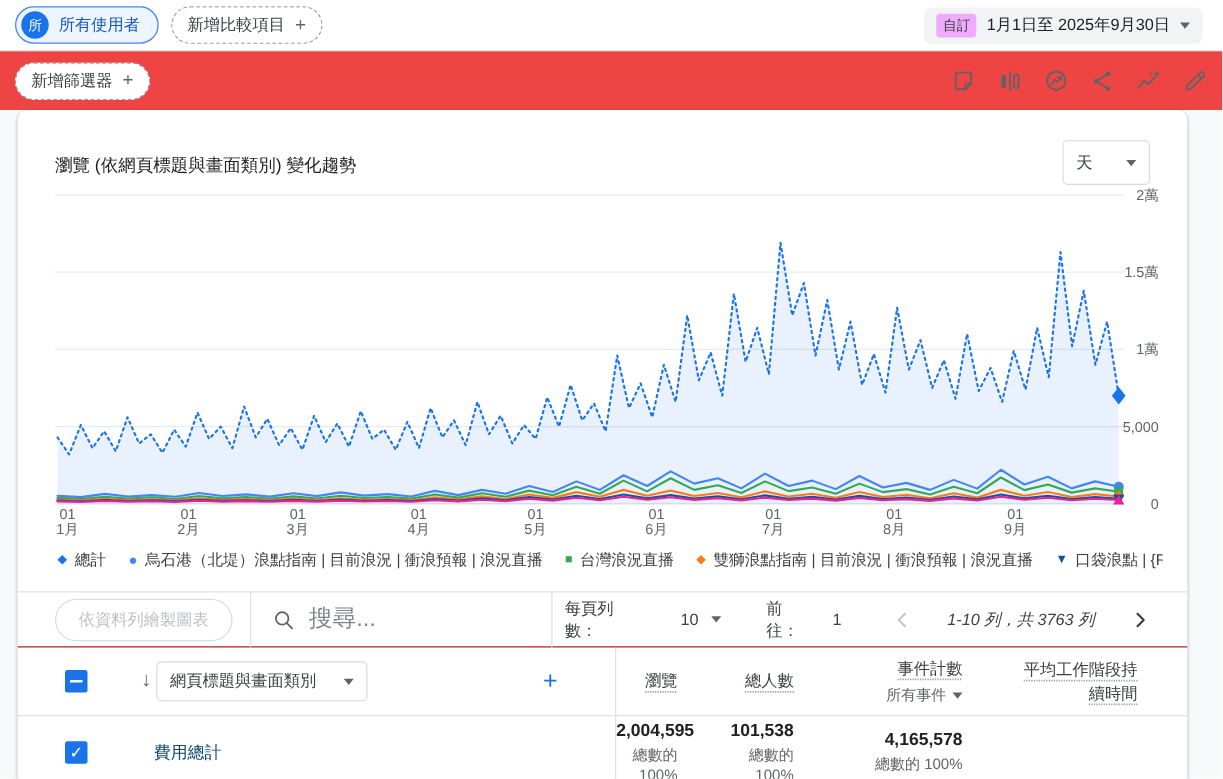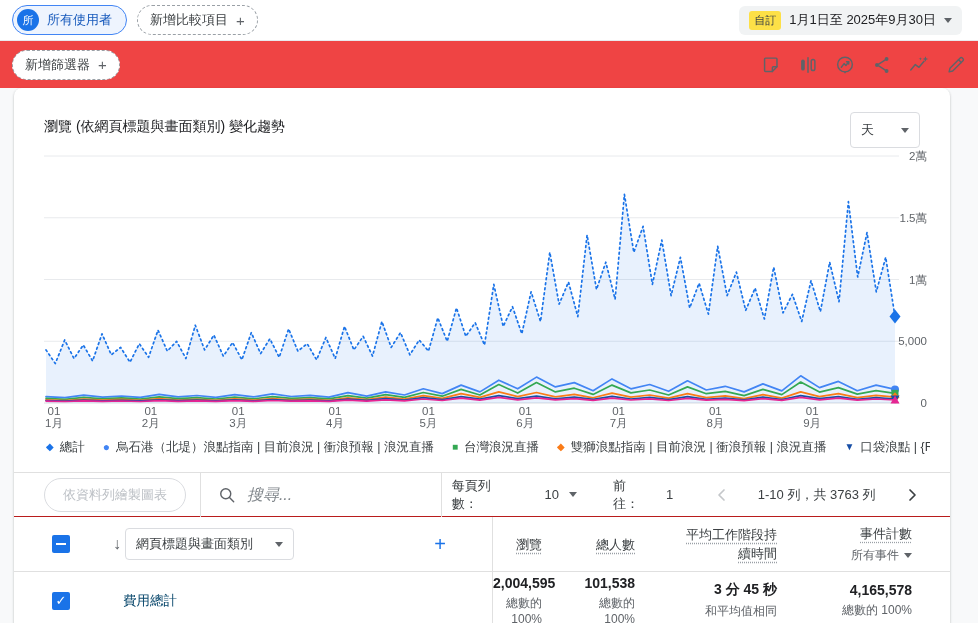--- a/index.html
+++ b/index.html
@@ -12,63 +12,63 @@
   .chip-users { display:flex; align-items:center; gap:8px; border:1px solid #4285f4;
     background:#eef4fe; border-radius:16px; padding:3px 14px 3px 4px; cursor:pointer; }
   .chip-avatar { width:22px; height:22px; border-radius:50%; background:#1a73e8; color:#fff;
     font-size:11px; display:flex; align-items:center; justify-content:center; }
   .chip-users-label { font-size:13px; color:#185abc; }
   .chip-dashed { display:flex; align-items:center; gap:8px; border:1px dashed #9aa0a6;
     border-radius:16px; padding:5px 12px; font-size:13px; color:#3c4043; background:#fff; cursor:pointer; }
   .plus-glyph { font-size:15px; color:#5f6368; line-height:1; }
   .date-picker { display:flex; align-items:center; gap:8px; background:#f1f3f4;
     border-radius:6px; padding:5px 10px; cursor:pointer; }
-  .date-badge { background:#fde047; border-radius:3px; padding:2px 5px; font-size:11px; color:#3c4043; }
+  .date-badge { background:#f0abfc; border-radius:3px; padding:2px 5px; font-size:11px; color:#3c4043; }
   .date-label { font-size:13px; color:#202124; }
   .caret { width:0; height:0; border-left:4px solid transparent; border-right:4px solid transparent;
     border-top:5px solid #5f6368; }
   
   .toolbar { height:47px; display:flex; align-items:center; justify-content:space-between;
     padding:0 10px 0 12px; background:#ef4444; }
   .tool-icons { display:flex; align-items:center; gap:13px; }
   .tool-icon { width:24px; height:24px; display:flex; align-items:center; justify-content:center; cursor:pointer; }
   .tool-icon svg { stroke:#5f6368; fill:none; stroke-width:1.6; stroke-linecap:round; stroke-linejoin:round; }
   
   .content { background:#f8f9fa; height:535px; padding:0 28px 0 14px; }
   .card { background:#fff; border-radius:8px; width:936px; height:560px;
     box-shadow:0 1px 2px rgba(60,64,67,.25), 0 1px 3px rgba(60,64,67,.12); overflow:hidden; }
-  .card-head { display:flex; align-items:flex-start; justify-content:space-between; padding:24px 30px 0; height:60px;gap:40px; }
+  .card-head { display:flex; align-items:center; justify-content:space-between; padding:24px 30px 0; height:60px;gap:40px; }
   .card-title { font-size:14px; color:#202124; padding-top:6px; }
   .gran-select { width:70px; border:1px solid #dadce0; border-radius:4px; padding:8px 10px;
     display:flex; align-items:center; justify-content:space-between; font-size:13px; color:#3c4043; cursor:pointer; }
   .chart-wrap { margin-top:0; }
   .legend { display:flex; align-items:center; gap:18px; padding:0 0 0 32px; margin:2px 20px 14px 0;
     height:22px; white-space:nowrap; overflow:hidden; font-size:12.5px; color:#3c4043; }
   .legend-item { display:flex; align-items:center; gap:6px; flex:0 0 auto; }
   .lg-marker { font-size:10px; line-height:1; }
   
   .controls { border-top:1px solid #e0e0e0; border-bottom:1px solid #b91c1c; height:45px;
     display:flex; align-items:center; padding-left:30px; }
   .plot-btn { border:1px solid #dadce0; border-radius:17px; padding:7px 18px; font-size:13px;
     color:#bdc1c6; background:#fff; white-space:nowrap; }
   .vsep { width:1px; height:45px; background:#e0e0e0; margin-left:14px; }
   .search-box { display:flex; align-items:center; gap:10px; padding-left:16px; flex:1; }
   .search-box svg { stroke:#5f6368; fill:none; stroke-width:1.7; stroke-linecap:round; }
-  .search-input { border:none; outline:none; font-size:16px; color:#202124; width:180px;
-    font-family:"Liberation Sans","DejaVu Sans",sans-serif;font-style:italic; }
+  .search-input { border:none; outline:none; font-size:19px; color:#202124; width:180px;
+    font-family:"Liberation Sans","DejaVu Sans",sans-serif; }
   .search-input::placeholder { color:#80868b; }
   .pagination { display:flex; align-items:center; font-size:13px; color:#3c4043; padding:0 30px 0 10px; }
   .pg-label { margin-right:44px; }
   .pg-value { margin-right:10px; }
   .pg-caret { margin-right:36px; }
   .goto-label { margin-right:24px; }
   .goto-value { margin-right:40px; }
   .chev { width:22px; height:22px; display:flex; align-items:center; justify-content:center; cursor:pointer; }
   .chev svg { fill:none; stroke-width:1.7; stroke-linecap:round; stroke-linejoin:round; }
-  .range-text { margin:0 28px; white-space:nowrap; }
+  .range-text { margin:0 28px; white-space:nowrap;font-style:italic; }
   
   .thead, .trow { display:flex; align-items:center; }
   .thead { height:55px; border-bottom:1px solid #e0e0e0; }
   .trow { height:57px; }
   .dim-col { width:479px; align-self:stretch; border-right:1px solid #e0e0e0;
     display:flex; align-items:center; padding-left:30px; }
   .checkbox { width:18px; height:18px; border-radius:2px; background:#1a73e8; margin-left:8px;
     display:flex; align-items:center; justify-content:center; cursor:pointer; flex:0 0 auto; }
   .checkbox .minus { width:10px; height:2px; background:#fff; }
   .checkbox .check { color:#fff; font-size:13px; line-height:1; }
@@ -271,49 +271,45 @@
           </div>
         <span class="sort-arrow">↓</span>
         <div class="dim-select">
           <span>網頁標題與畫面類別</span>
           <span class="caret"></span>
         </div>
         <span class="add-col">+</span>
       </div>
       <div class="mcell c1"><span class="col-label">瀏覽</span></div>
       <div class="mcell c2"><span class="col-label">總人數</span></div>
-      <div class="mcell c3"><span class="col-label wrap">平均工作階段持續時間</span></div>
       <div class="mcell c4">
         <span class="col-label">事件計數</span>
         <div class="col-sub">
           <span>所有事件</span>
           <span class="caret"></span>
         </div>
       </div>
+      <div class="mcell c3"><span class="col-label wrap">平均工作階段持續時間</span></div>
     </div>
 
     <div class="trow">
       <div class="dim-col" style="border-right:1px solid #e0e0e0;">
         <div class="checkbox">
             <span class="check">✓</span>
           </div>
         <span class="row-label">費用總計</span>
       </div>
       <div class="mcell c1">
         <div class="val">2,004,595</div>
         <div class="val-sub">總數的 100%</div>
       </div>
       <div class="mcell c2">
         <div class="val">101,538</div>
         <div class="val-sub">總數的 100%</div>
       </div>
-      <div class="mcell c3">
-        <div class="val">3 分 45 秒</div>
-        <div class="val-sub">和平均值相同</div>
-      </div>
       <div class="mcell c4">
         <div class="val">4,165,578</div>
         <div class="val-sub">總數的 100%</div>
       </div>
     </div>
 
   </div>
 </div>
 
 </body></html>

